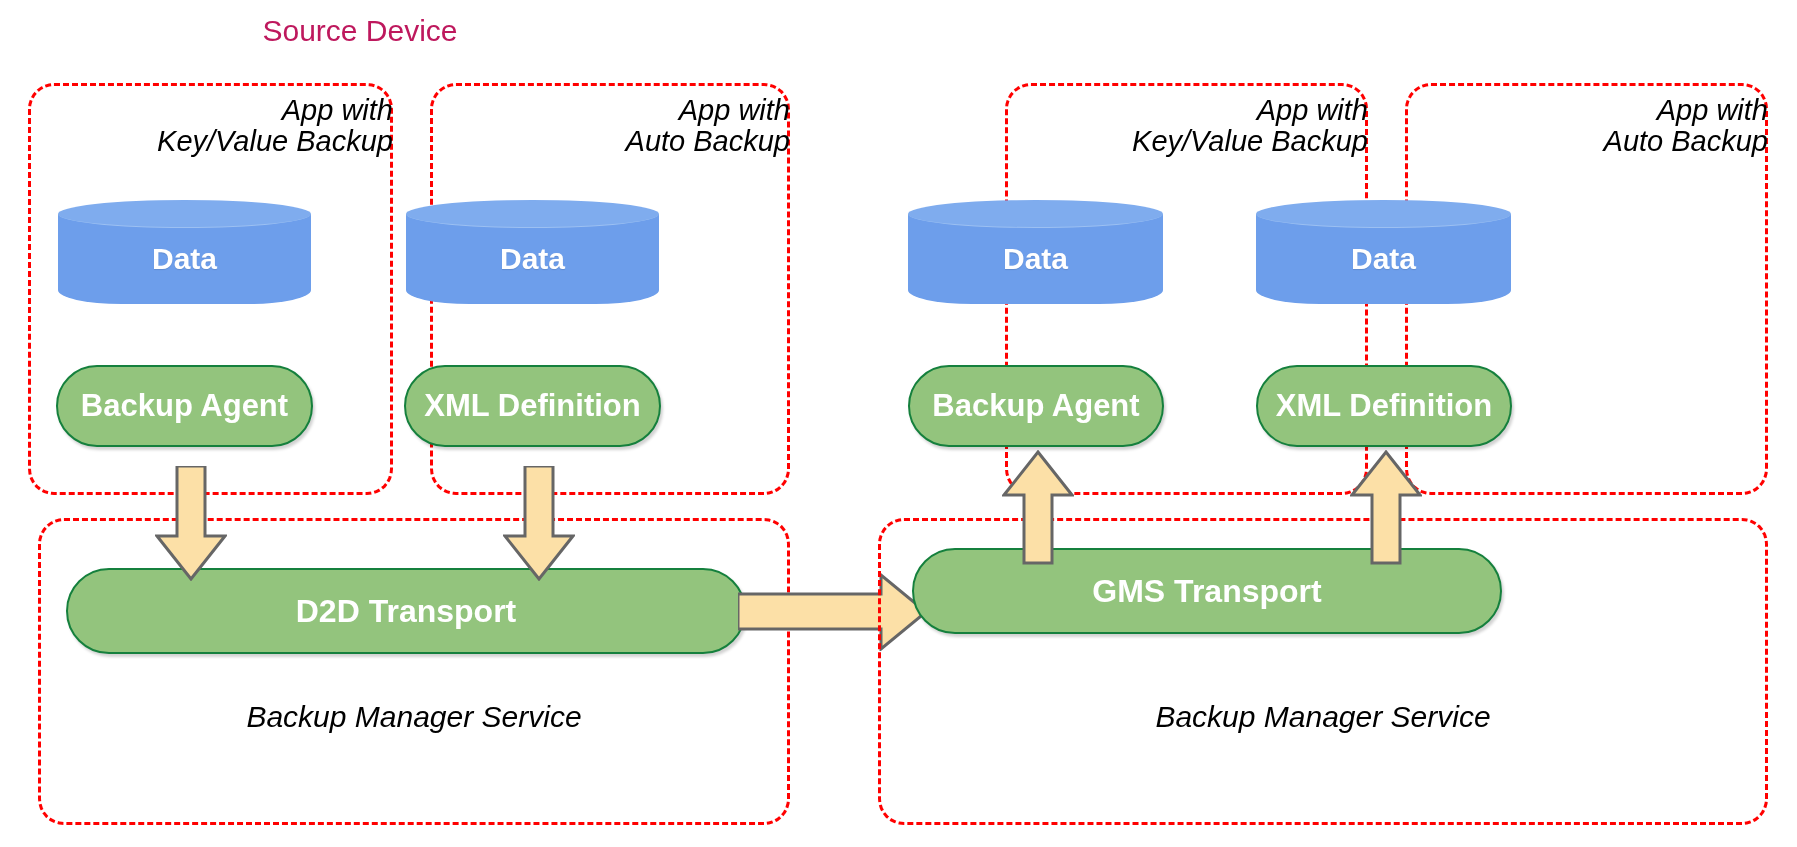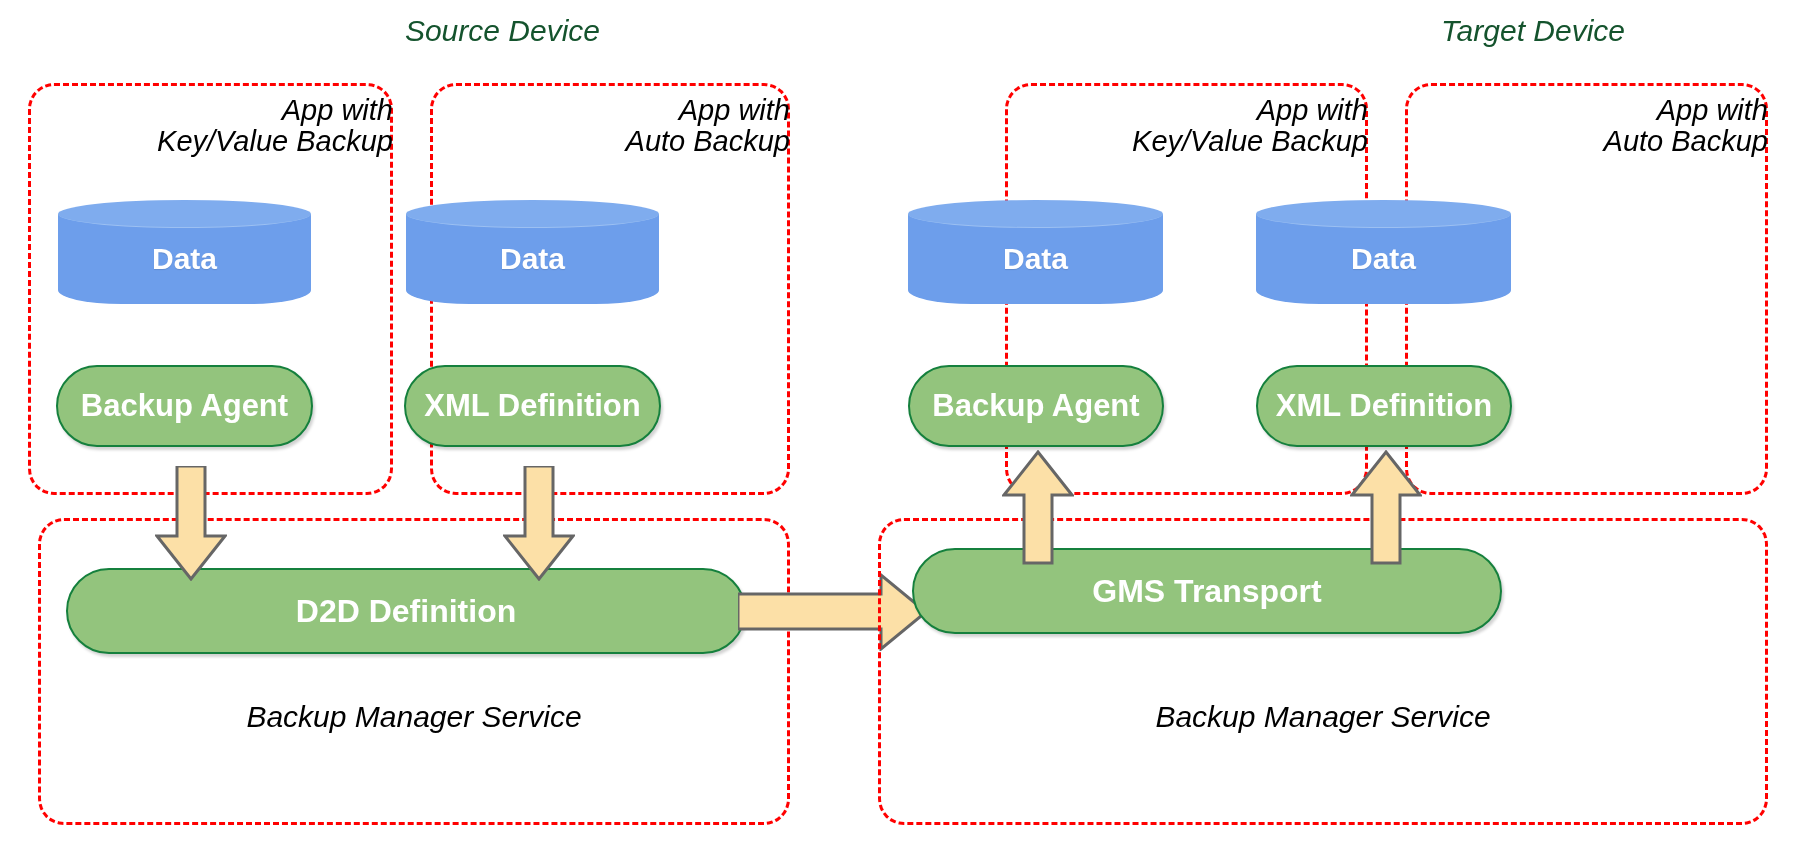--- a/index.html
+++ b/index.html
@@ -12,24 +12,23 @@
   }
   #canvas {
     position: relative;
     width: 1797px;
     height: 847px;
     background: #ffffff;
     overflow: hidden;
   }
   .device-title {
     position: absolute;
-    font-style: italic;
     font-size: 30px;
-    color: #14532d;
-    text-align: right;
+    color: #be185d;
+    text-align: center;
     white-space: nowrap;
     font-family: "Liberation Sans", sans-serif;
   }
   .dashed-box {
     position: absolute;
     border: 3px dashed #FF0000;
     border-radius: 26px;
     box-sizing: border-box;
     background: transparent;
   }
@@ -142,42 +141,41 @@
 Auto Backup</div>
   <div class="cylinder" style="left:406px; top:200px; width:253px; height:104px;">
     <div class="cyl-bottom"></div>
     <div class="cyl-body"></div>
     <div class="cyl-top"></div>
     <div class="cyl-text">Data</div>
   </div>
   <div class="capsule small" style="left:404px; top:365px; width:257px; height:82px;">XML Definition</div>
 
   <div class="dashed-box" style="left:38px; top:518px; width:752px; height:307px;"></div>
-  <div class="capsule wide" style="left:66px; top:568px; width:680px; height:86px;">D2D Definition</div>
+  <div class="capsule wide" style="left:66px; top:568px; width:680px; height:86px;">D2D Transport</div>
   <div class="service-label" style="left:38px; top:670px; width:752px;">Backup Manager Service</div>
 
   <div class="arrow" style="left:155px; top:466px;">
     <svg width="72" height="115" viewBox="0 0 72 115">
       <polygon points="22,0 50,0 50,70 70,70 36,113 2,70 22,70" fill="#FCE0A7" stroke="#666666" stroke-width="3" stroke-linejoin="miter"></polygon>
     </svg>
   </div>
 
   <div class="arrow" style="left:503px; top:466px;">
     <svg width="72" height="115" viewBox="0 0 72 115">
       <polygon points="22,0 50,0 50,70 70,70 36,113 2,70 22,70" fill="#FCE0A7" stroke="#666666" stroke-width="3" stroke-linejoin="miter"></polygon>
     </svg>
   </div>
 
   <div class="arrow" style="left:738px; top:573px;">
     <svg width="190" height="78" viewBox="0 0 190 78">
       <polygon points="0,21 143,21 143,2 188,39 143,76 143,56 0,56" fill="#FCE0A7" stroke="#666666" stroke-width="3" stroke-linejoin="miter"></polygon>
     </svg>
   </div>
 
-  <div class="device-title" style="left:1145px; top:14px; width:480px;">Target Device</div>
 
   <div class="dashed-box" style="left:1005px; top:83px; width:363px; height:412px;"></div>
   <div class="app-label" style="left:1005px; top:95px; width:363px;">App with
 Key/Value Backup</div>
   <div class="cylinder" style="left:908px; top:200px; width:255px; height:104px;">
     <div class="cyl-bottom"></div>
     <div class="cyl-body"></div>
     <div class="cyl-top"></div>
     <div class="cyl-text">Data</div>
   </div>

